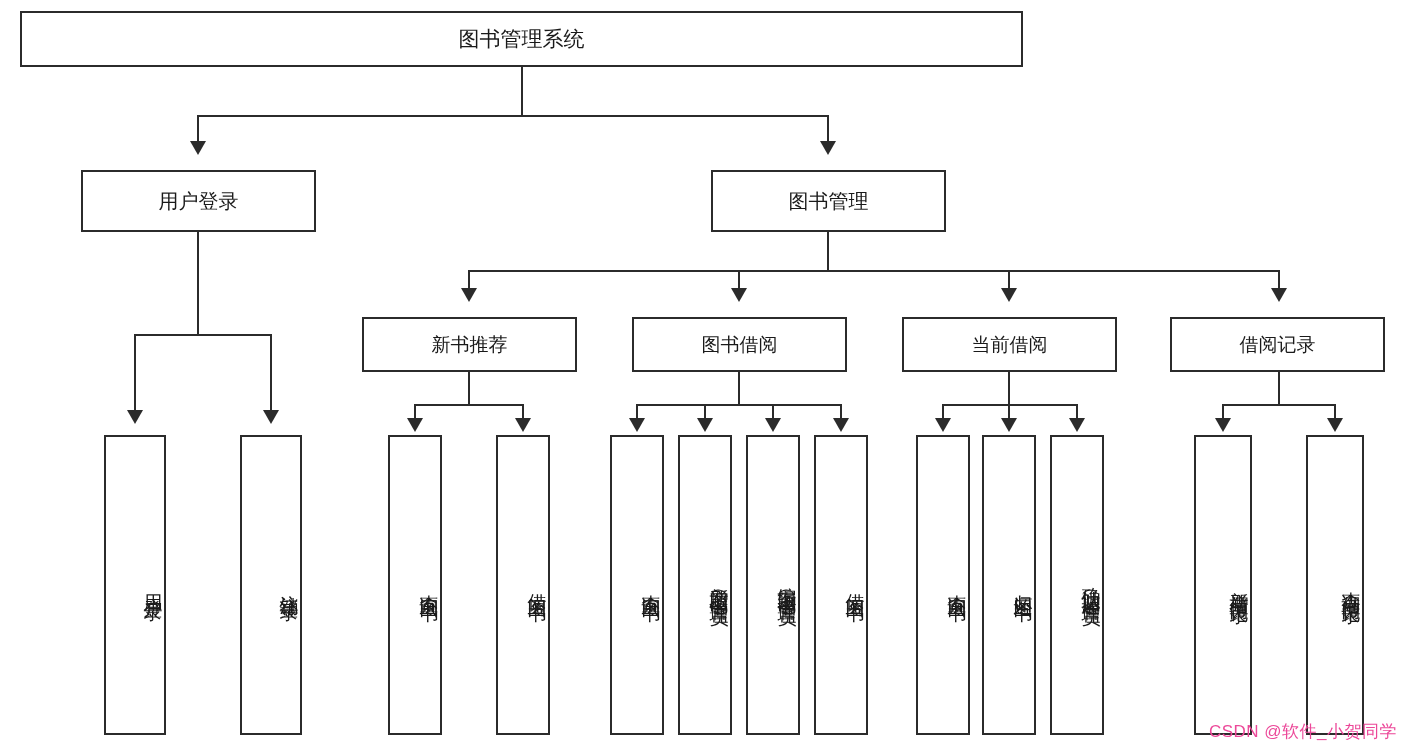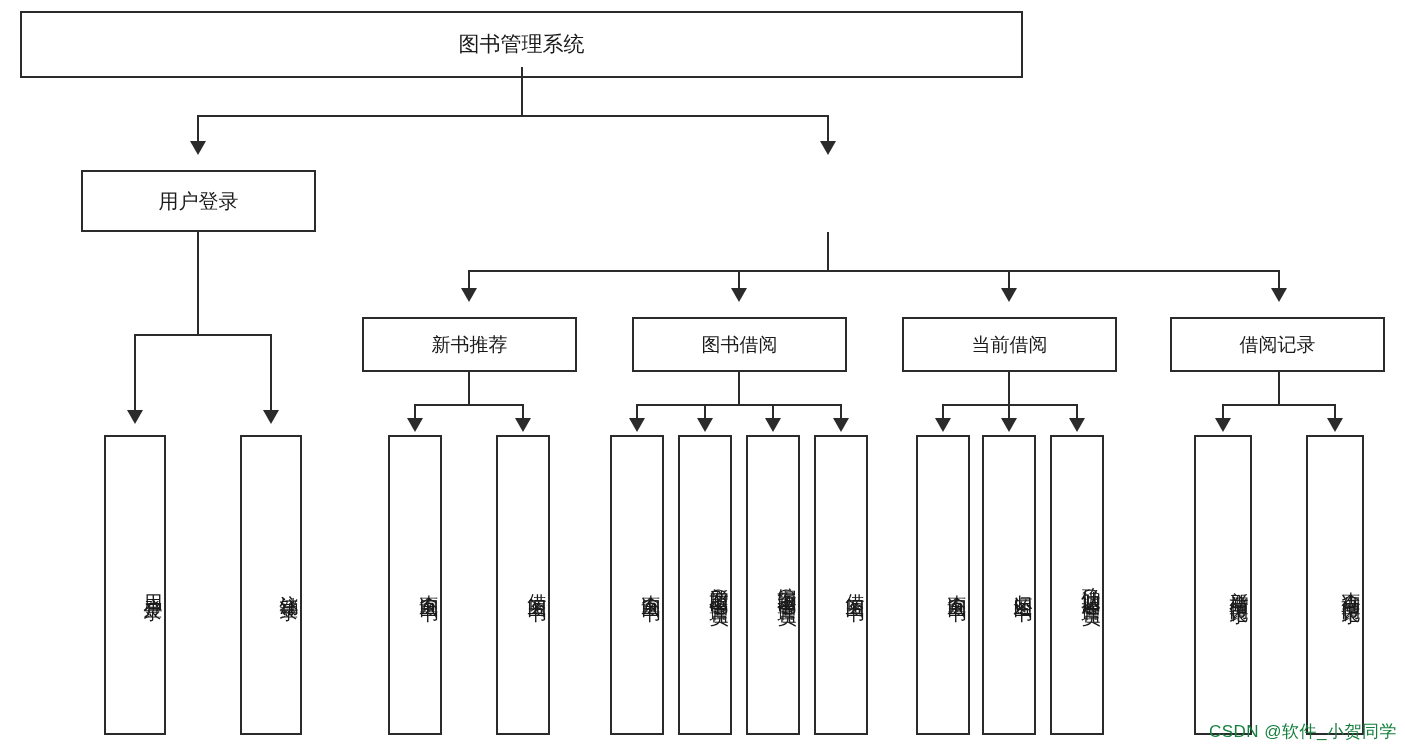--- a/index.html
+++ b/index.html
@@ -76,47 +76,50 @@
     border-left: 8px solid transparent;
     border-right: 8px solid transparent;
     border-top: 14px solid #2b2b2b;
   }
   
   #watermark {
     position: absolute;
     right: 8px;
     bottom: 4px;
     font-size: 17px;
-    color: #15803d;
+    color: #ec4899;
     white-space: nowrap;
     letter-spacing: 0.5px;
   }
 </style>
 </head>
 <body>
 
 <div id="canvas">
 
-  <div class="node root" style="left:20px; top:11px; width:1003px; height:67px;">
+  <div class="node root" style="left:20px; top:11px; width:1003px; height:56px;">
     <span>图书管理系统</span>
   </div>
 
   <div class="vline" style="left:521px; top:67px; width:2px; height:48px;"></div>
 
   <div class="hline" style="left:197px; top:115px; width:632px; height:2px;"></div>
 
   <div class="vline" style="left:197px; top:115px; width:2px; height:28px;"></div>
   <div class="arrow" style="left:190px; top:141px;"></div>
   <div class="vline" style="left:827px; top:115px; width:2px; height:28px;"></div>
   <div class="arrow" style="left:820px; top:141px;"></div>
 
   <div class="node level2" style="left:81px; top:170px; width:235px; height:62px;">
     <span>用户登录</span>
   </div>
 
+  <div class="node level2" style="left:711px; top:170px; width:235px; height:62px;">
+    <span>图书管理</span>
+  </div>
 
   <div class="vline" style="left:197px; top:232px; width:2px; height:104px;"></div>
   <div class="hline" style="left:134px; top:334px; width:138px; height:2px;"></div>
   <div class="vline" style="left:134px; top:334px; width:2px; height:78px;"></div>
   <div class="arrow" style="left:127px; top:410px;"></div>
   <div class="vline" style="left:270px; top:334px; width:2px; height:78px;"></div>
   <div class="arrow" style="left:263px; top:410px;"></div>
 
   <div class="vline" style="left:827px; top:232px; width:2px; height:40px;"></div>
   <div class="hline" style="left:468px; top:270px; width:812px; height:2px;"></div>

